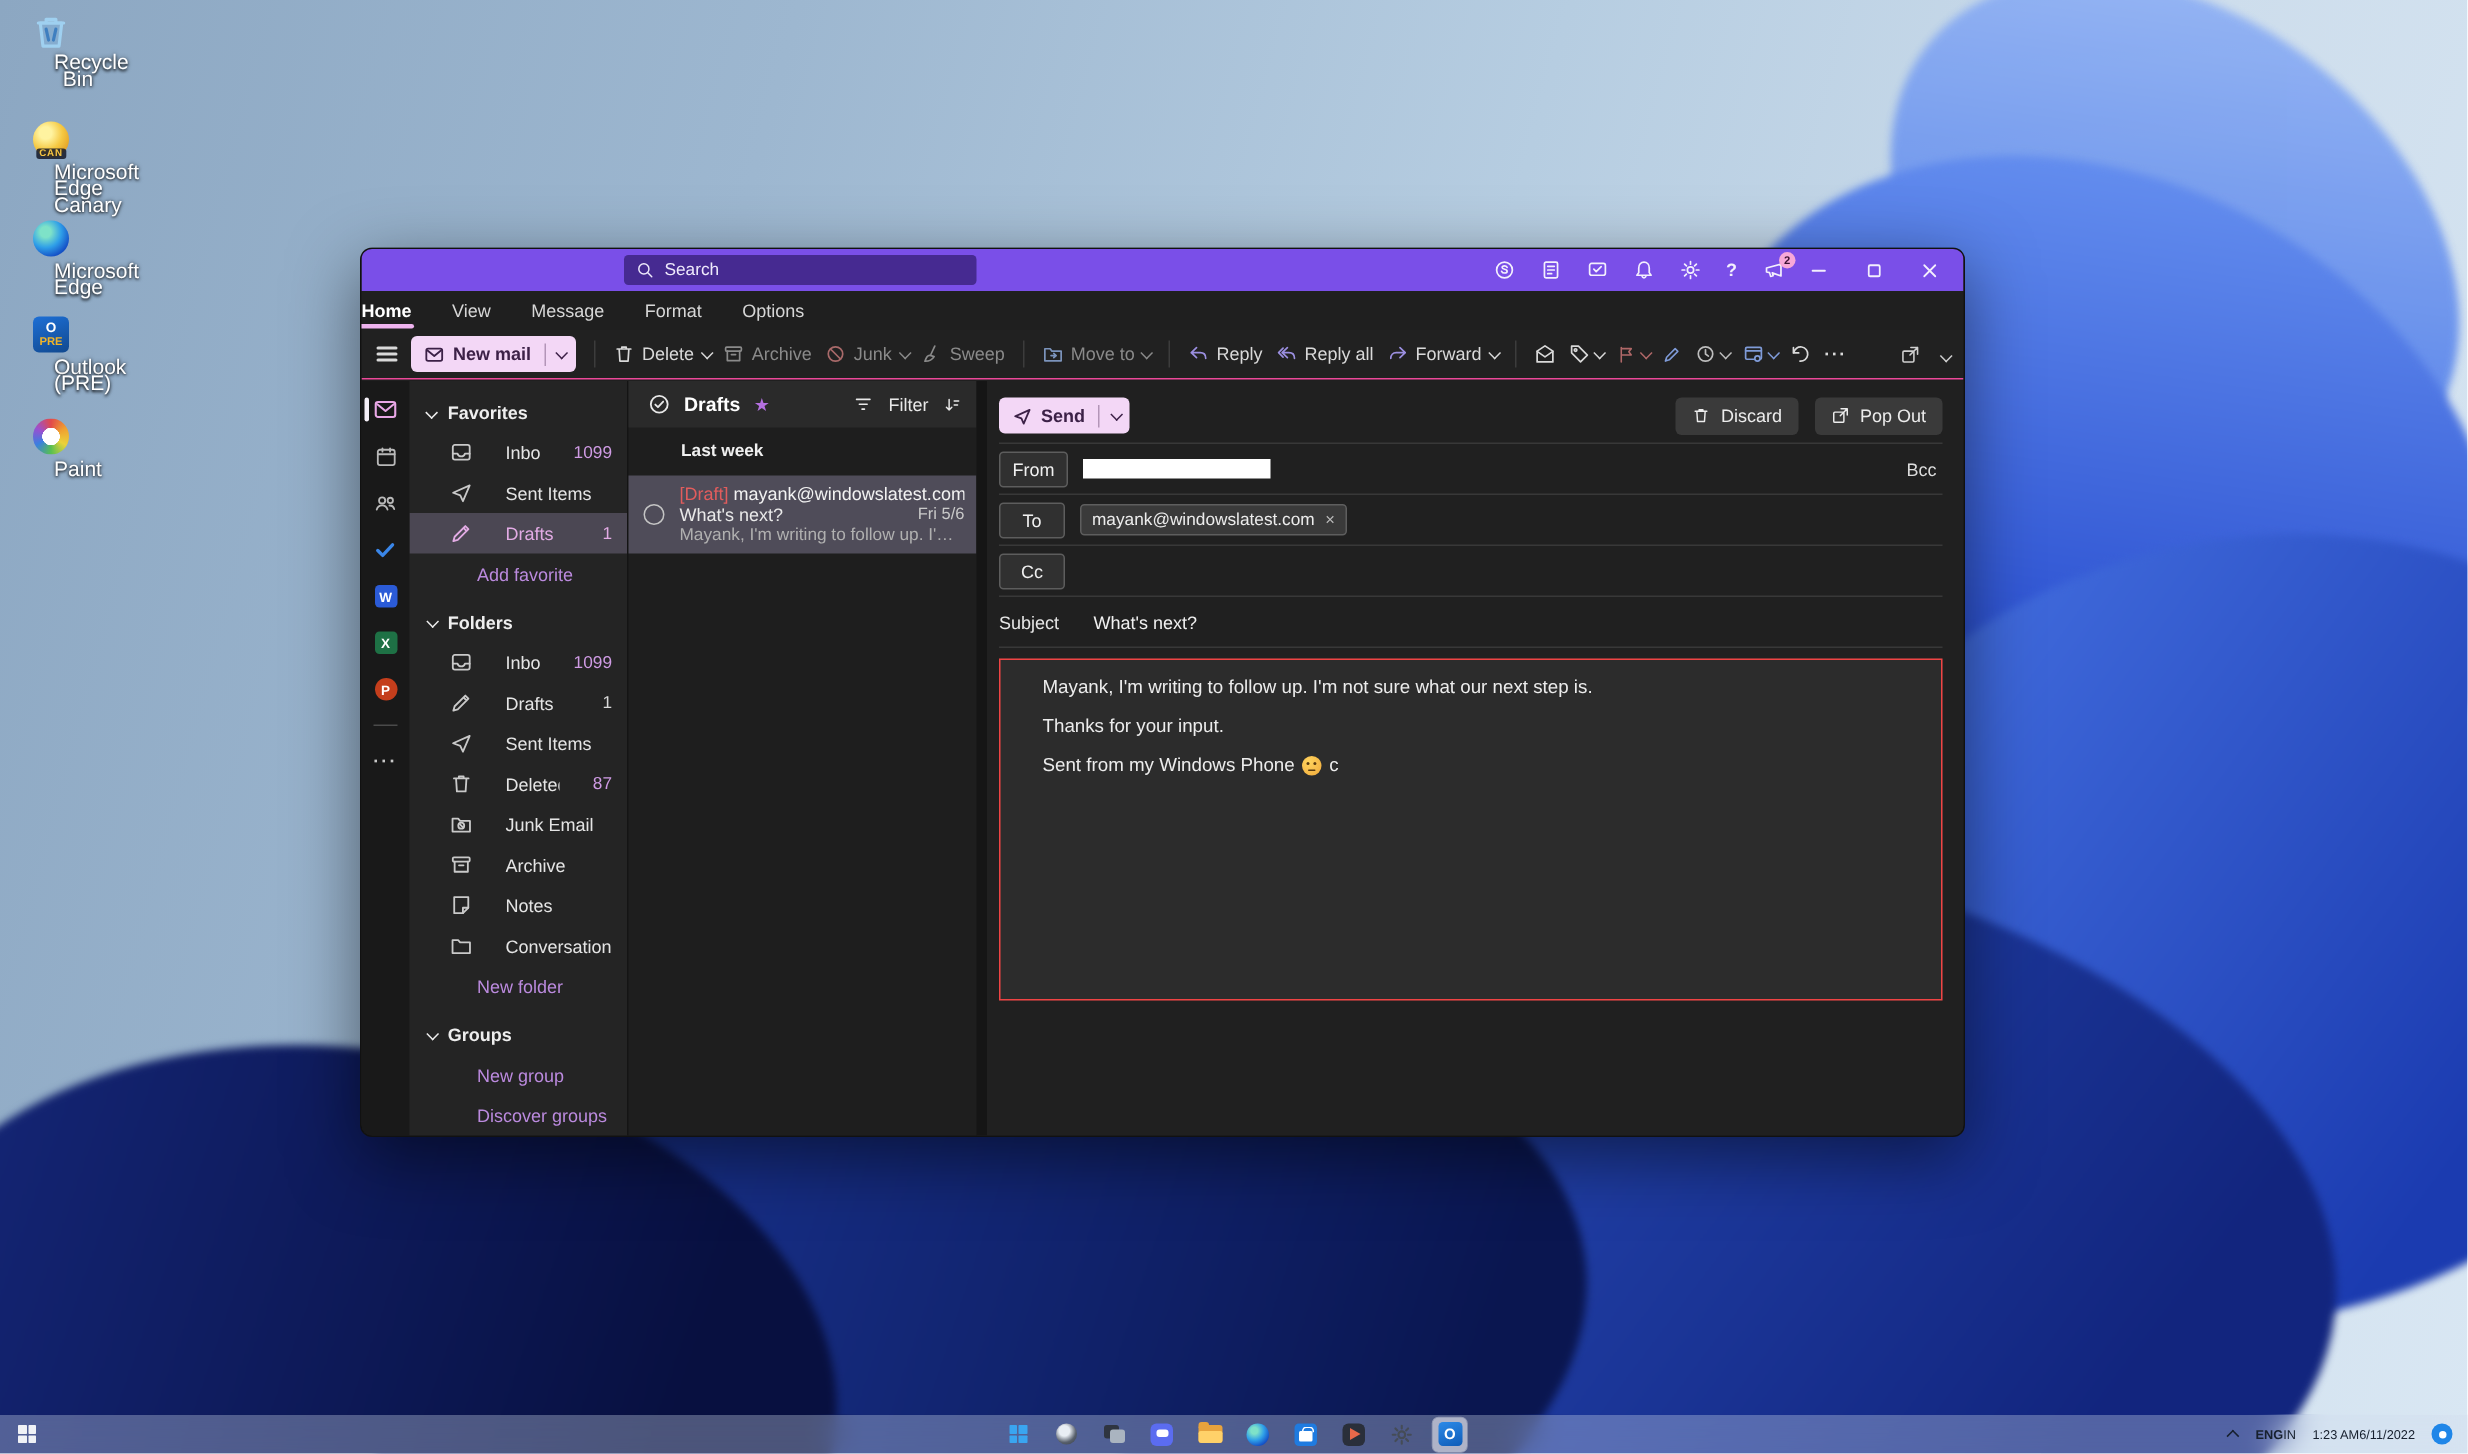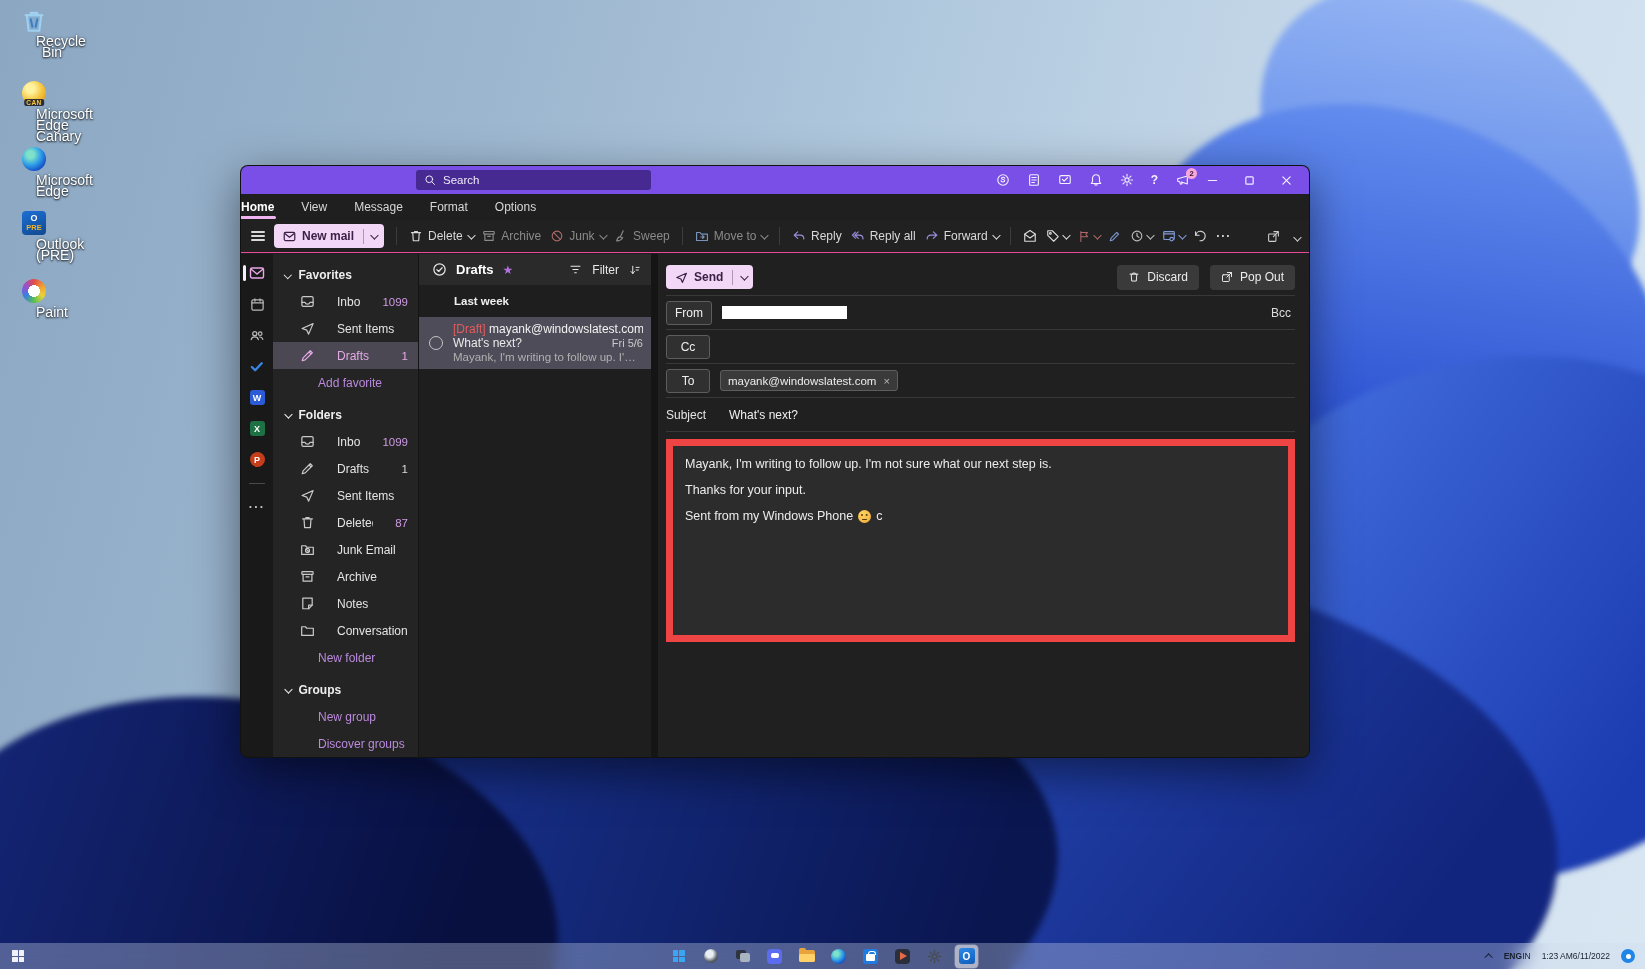--- a/index.html
+++ b/index.html
@@ -150,22 +150,22 @@
     color:#f0f0f0; font-size:12px; padding:0 8px; }
   .row-from, .row-to, .row-cc, .row-subject { height:34px; }
   .redact { width:125px; height:13px; background:#ffffff; margin-left:10px; }
   .bcc { margin-left:auto; margin-right:4px; color:#dcdcdc; font-size:12px; }
   .chip { margin-left:10px; height:21px; background:#3a3a3a; border:1px solid #5e5e5e;
     border-radius:3px; display:flex; align-items:center; gap:7px; padding:0 7px;
     color:#ececec; font-size:11.5px; }
   .chip .x { color:#bbb; font-size:11px; }
   .subj-l { color:#e6e6e6; font-size:12px; }
   .subj-v { margin-left:23px; color:#f0f0f0; font-size:12px; }
-  .bodybox { margin-top:7px; height:203px; background:#2c2c2c; border:7px solid #ef4444;
-    padding:12px 12px; color:#ececec; font-size:12.5px; }
+  .bodybox { margin-top:7px; height:228px; background:#2c2c2c; border:1px solid #ef4444;
+    padding:12px 28px; color:#ececec; font-size:12.5px; }
   .bodybox p { margin:0 0 13px; line-height:13px; }
   .sigline { display:flex; align-items:center; gap:5px; }
   .emoji { position:relative; display:inline-block; width:13px; height:13px; border-radius:50%;
     background:radial-gradient(circle at 35% 30%, #ffd45e, #f0a93a); flex:none; }
   .emoji::before { content:''; position:absolute; left:3px; top:4px; width:2px; height:2px;
     border-radius:50%; background:#5a3b10; box-shadow:4.6px 0 0 #5a3b10; }
   .emoji::after { content:''; position:absolute; left:3.6px; bottom:3px; width:5.6px;
     height:1.5px; background:#5a3b10; border-radius:1px; }
 
   
@@ -726,30 +726,30 @@
             </span>
           </span>
         </div>
 
         <div class="crow row-from">
           <span class="fieldbtn">From</span>
           <span class="redact"></span>
           <span class="bcc">Bcc</span>
         </div>
 
-        <div class="crow row-cc">
-          <span class="fieldbtn">Cc</span>
-        </div>
-
         <div class="crow row-to">
           <span class="fieldbtn">To</span>
           <span class="chip">
             <span>mayank@windowslatest.com</span>
             <span class="x">×</span>
           </span>
+        </div>
+
+        <div class="crow row-cc">
+          <span class="fieldbtn">Cc</span>
         </div>
 
         <div class="crow row-subject">
           <span class="subj-l">Subject</span>
           <span class="subj-v">What's next?</span>
         </div>
 
         <div class="bodybox">
           <p>Mayank, I'm writing to follow up. I'm not sure what our next step is.</p>
           <p>Thanks for your input.</p>

